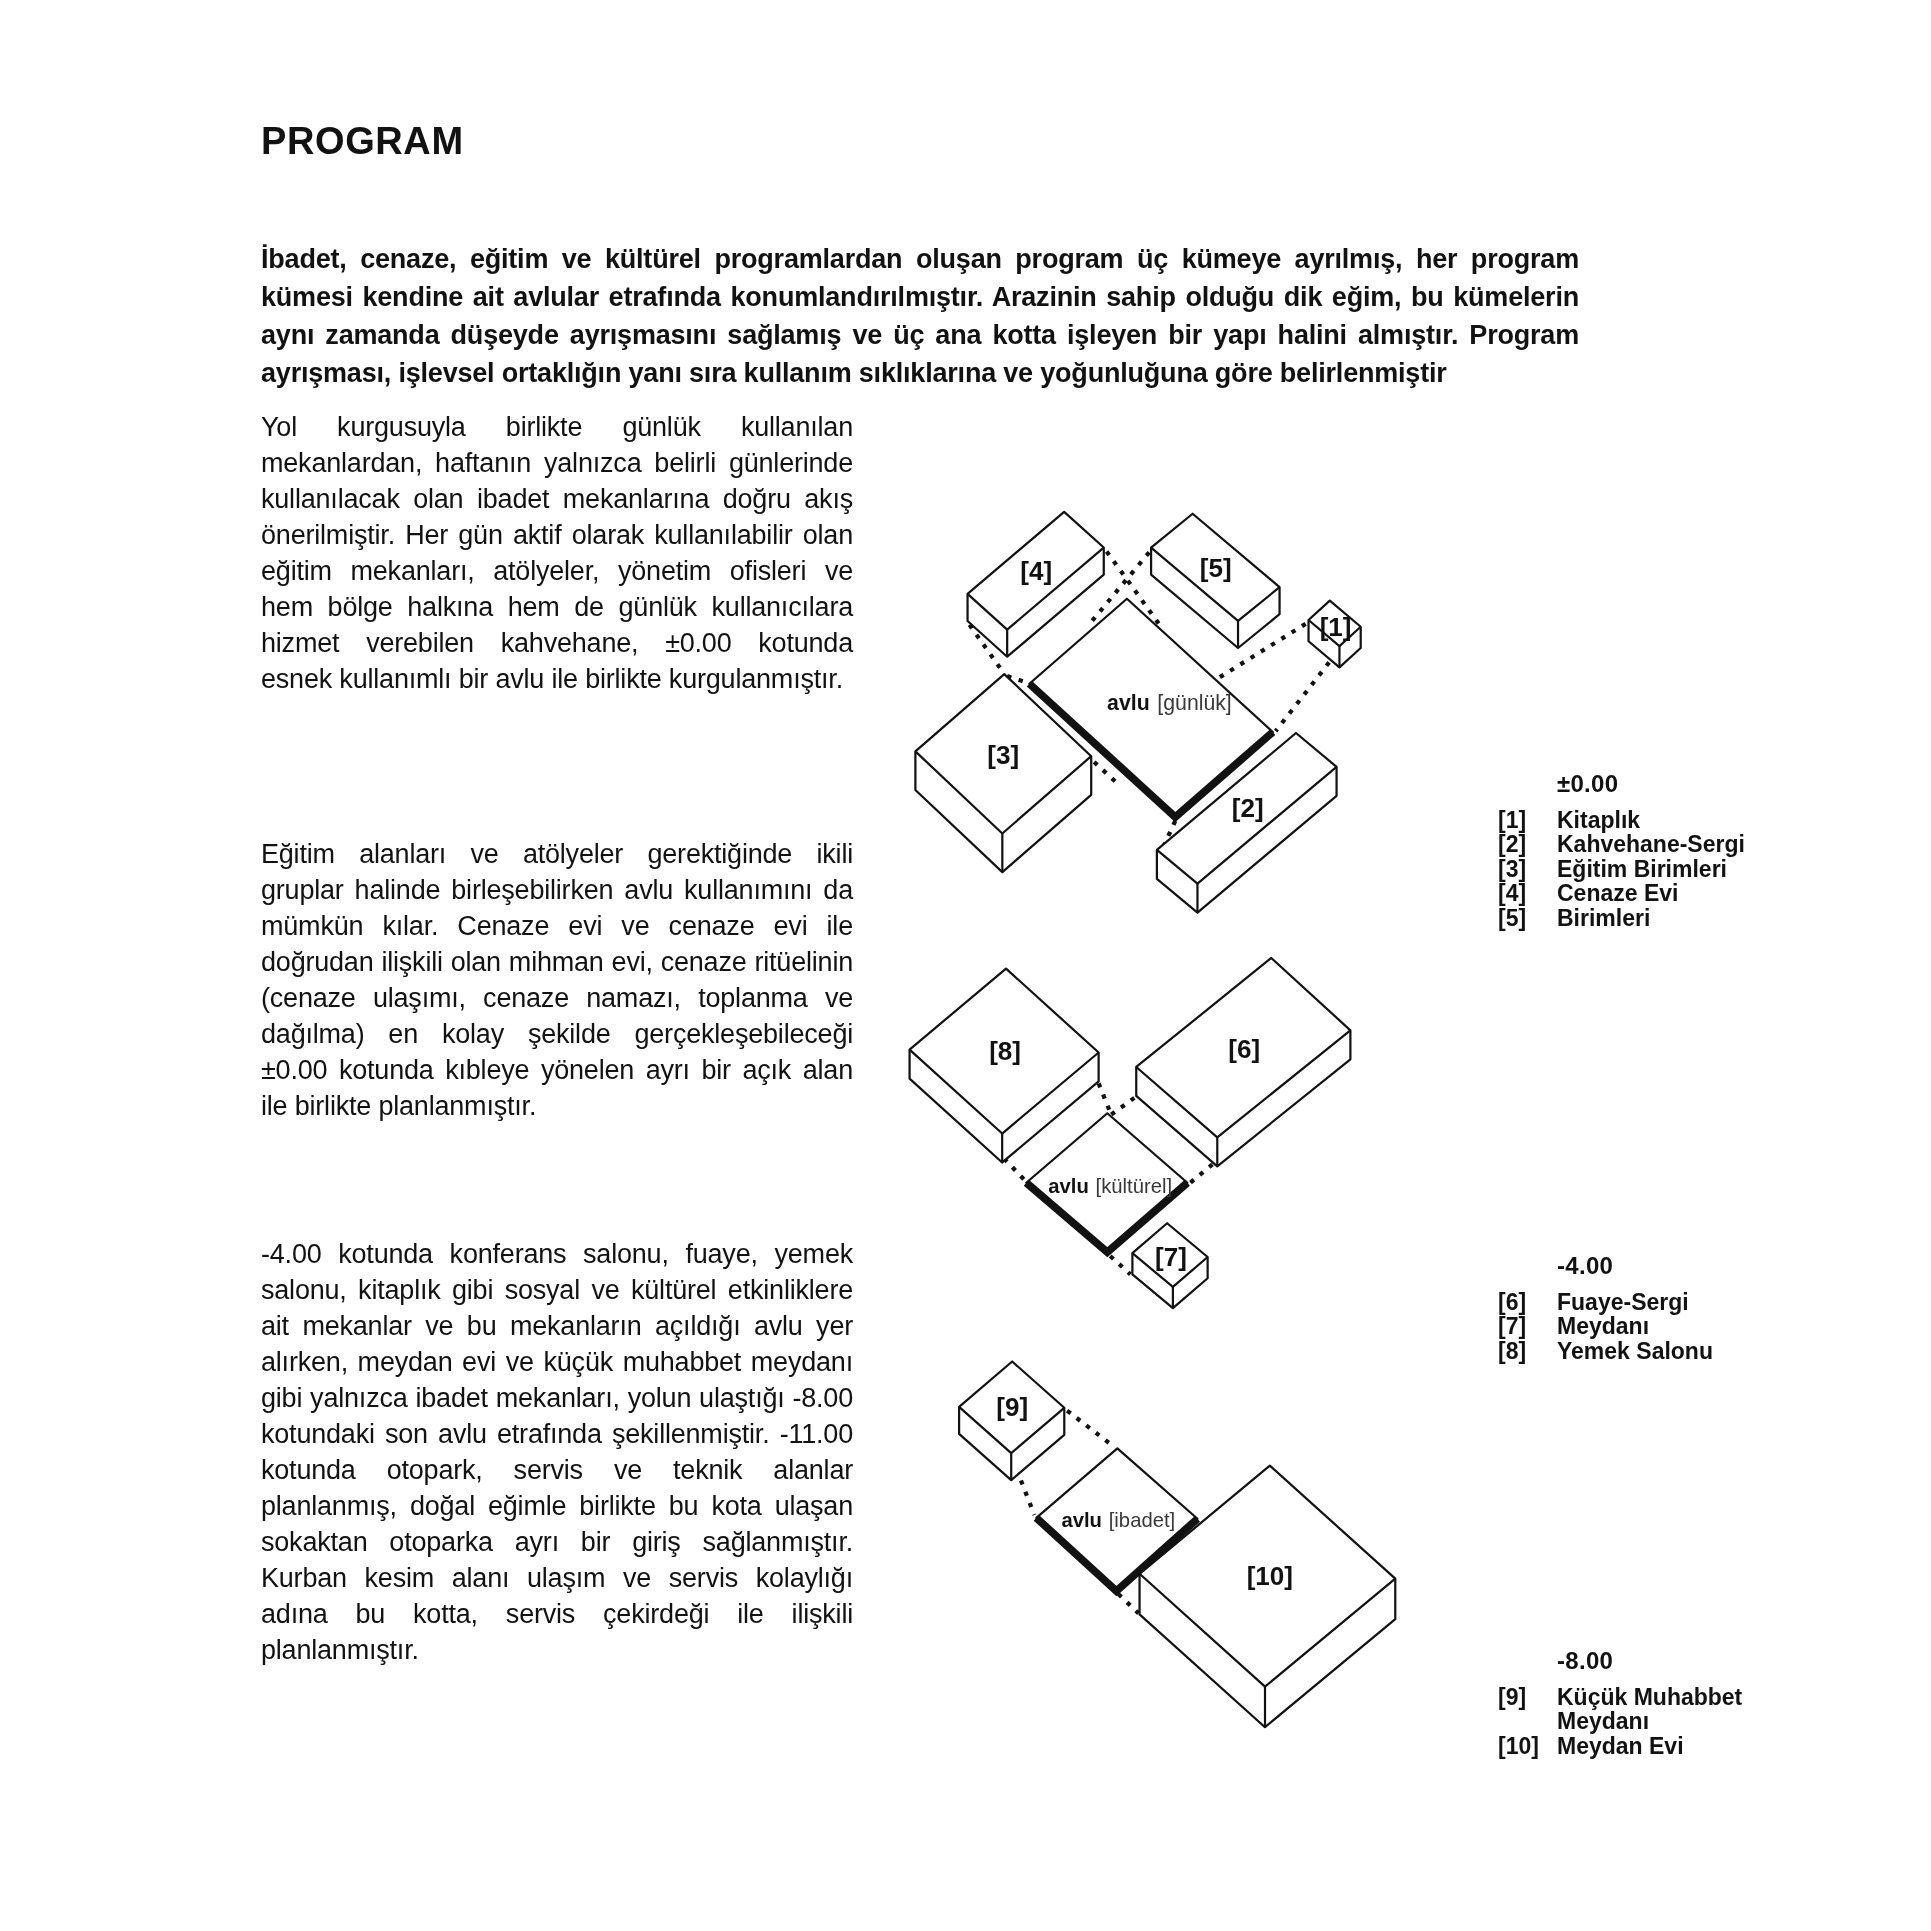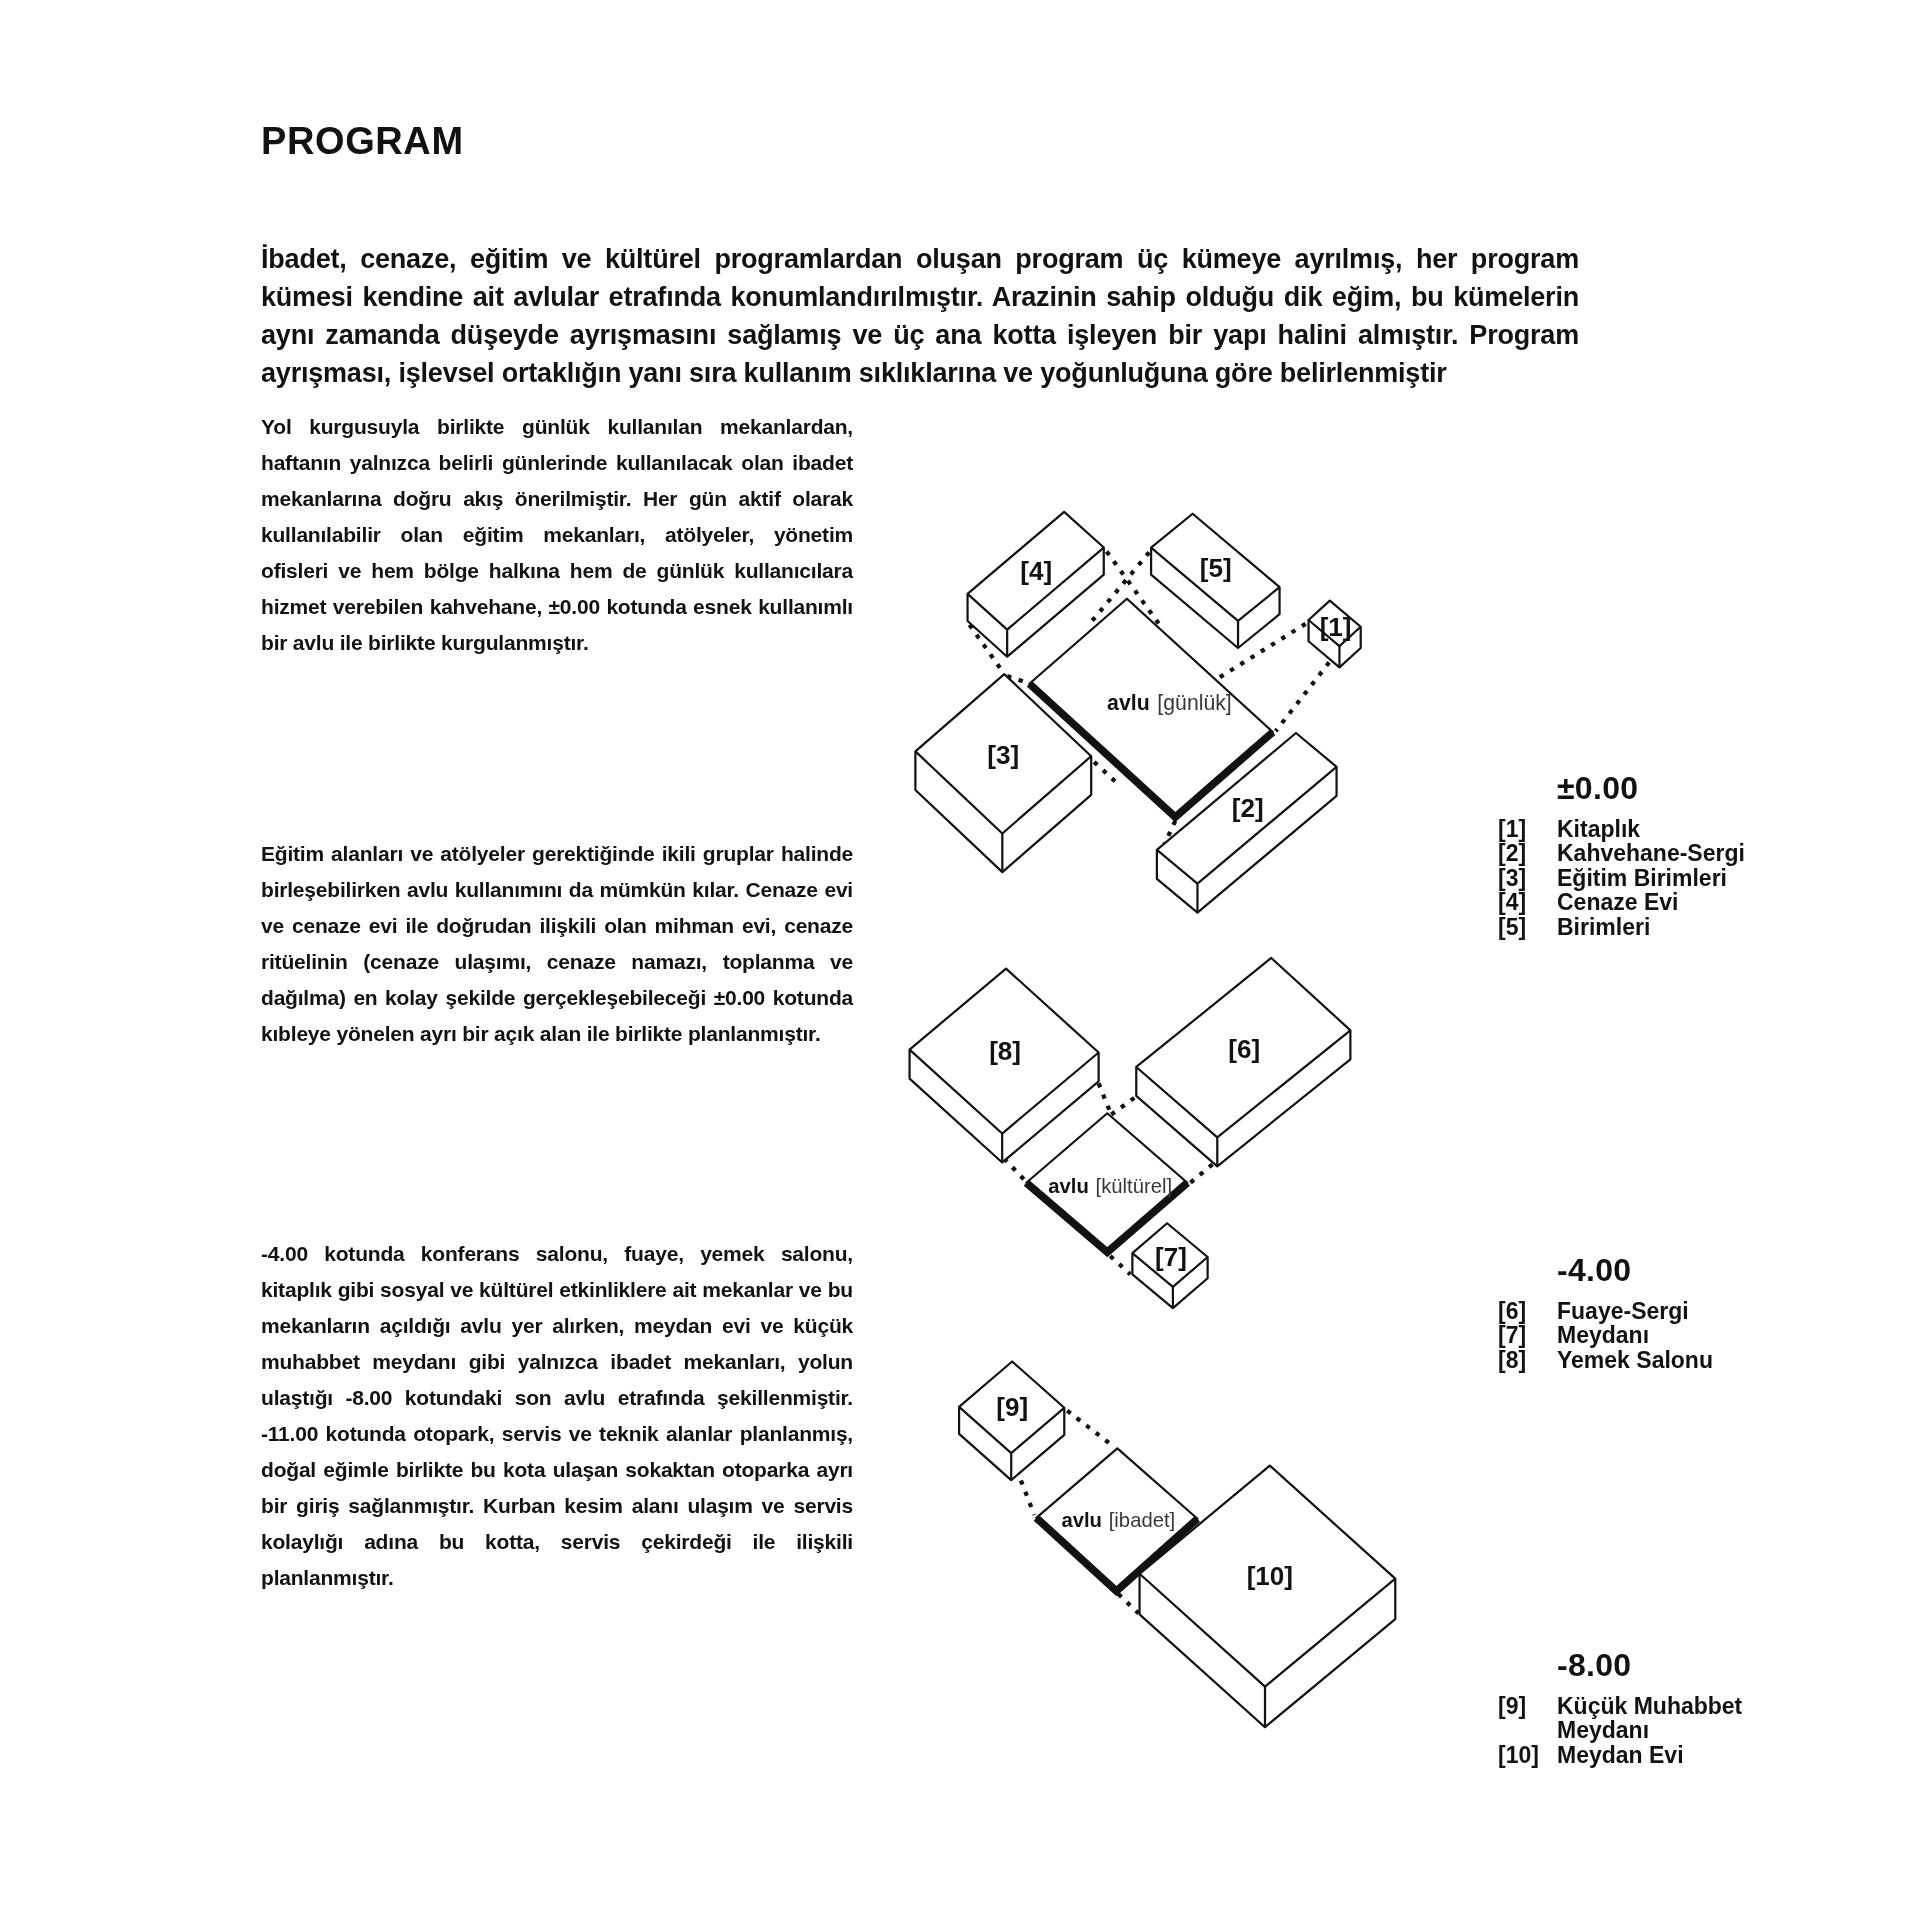--- a/index.html
+++ b/index.html
@@ -11,32 +11,32 @@
   .doc-title {
     left:261px; top:120px; font-size:38px; font-weight:bold; letter-spacing:0.6px;
   }
   .intro {
     left:261px; top:200px; width:1318px;
     font-size:27px; font-weight:bold; line-height:38px;
     text-align:justify; letter-spacing:-0.2px;margin-top:40px;
   }
   .col-p {
     left:261px; width:592px;
-    font-size:21px; font-weight:bold; line-height:36px;
+    font-size:27px; font-weight:normal; line-height:36px;
     text-align:justify; letter-spacing:-0.2px;
   }
   .p1 { top:409px; }
   .p2 { top:836px; }
   .p3 { top:1236px; }
 
   .legend { left:1498px; width:261px; font-weight:bold; }
   .legend-1 { top:770px; }
   .legend-2 { top:1216px;margin-top:36px; }
   .legend-3 { top:1647px; }
-  .legend-title { margin:0 0 9.7px 59px; font-size:32px; letter-spacing:0.3px; }
+  .legend-title { margin:0 0 9.7px 59px; font-size:24px; letter-spacing:0.3px; }
   .legend-row { display:flex; align-items:flex-start; }
   .legend-num { width:59px; flex:0 0 59px; font-size:23px; line-height:24.6px; }
   .legend-name { width:198px; font-size:23px; line-height:24.6px; }
 
   svg .face  { fill:#ffffff; stroke:#121212; stroke-width:2.3; stroke-linejoin:round; }
   svg .edge  { fill:none; stroke:#121212; stroke-width:2.3; stroke-linejoin:round; }
   svg .thick { fill:none; stroke:#121212; stroke-width:8; stroke-linejoin:miter; }
   svg .dot   { fill:none; stroke:#121212; stroke-width:4.4; stroke-dasharray:4.5 8; }
   svg .blabel { font-family:"Liberation Sans", sans-serif; font-size:27px; font-weight:bold; fill:#121212; text-anchor:middle; }
   svg .alabel { font-family:"Liberation Sans", sans-serif; text-anchor:middle; }

